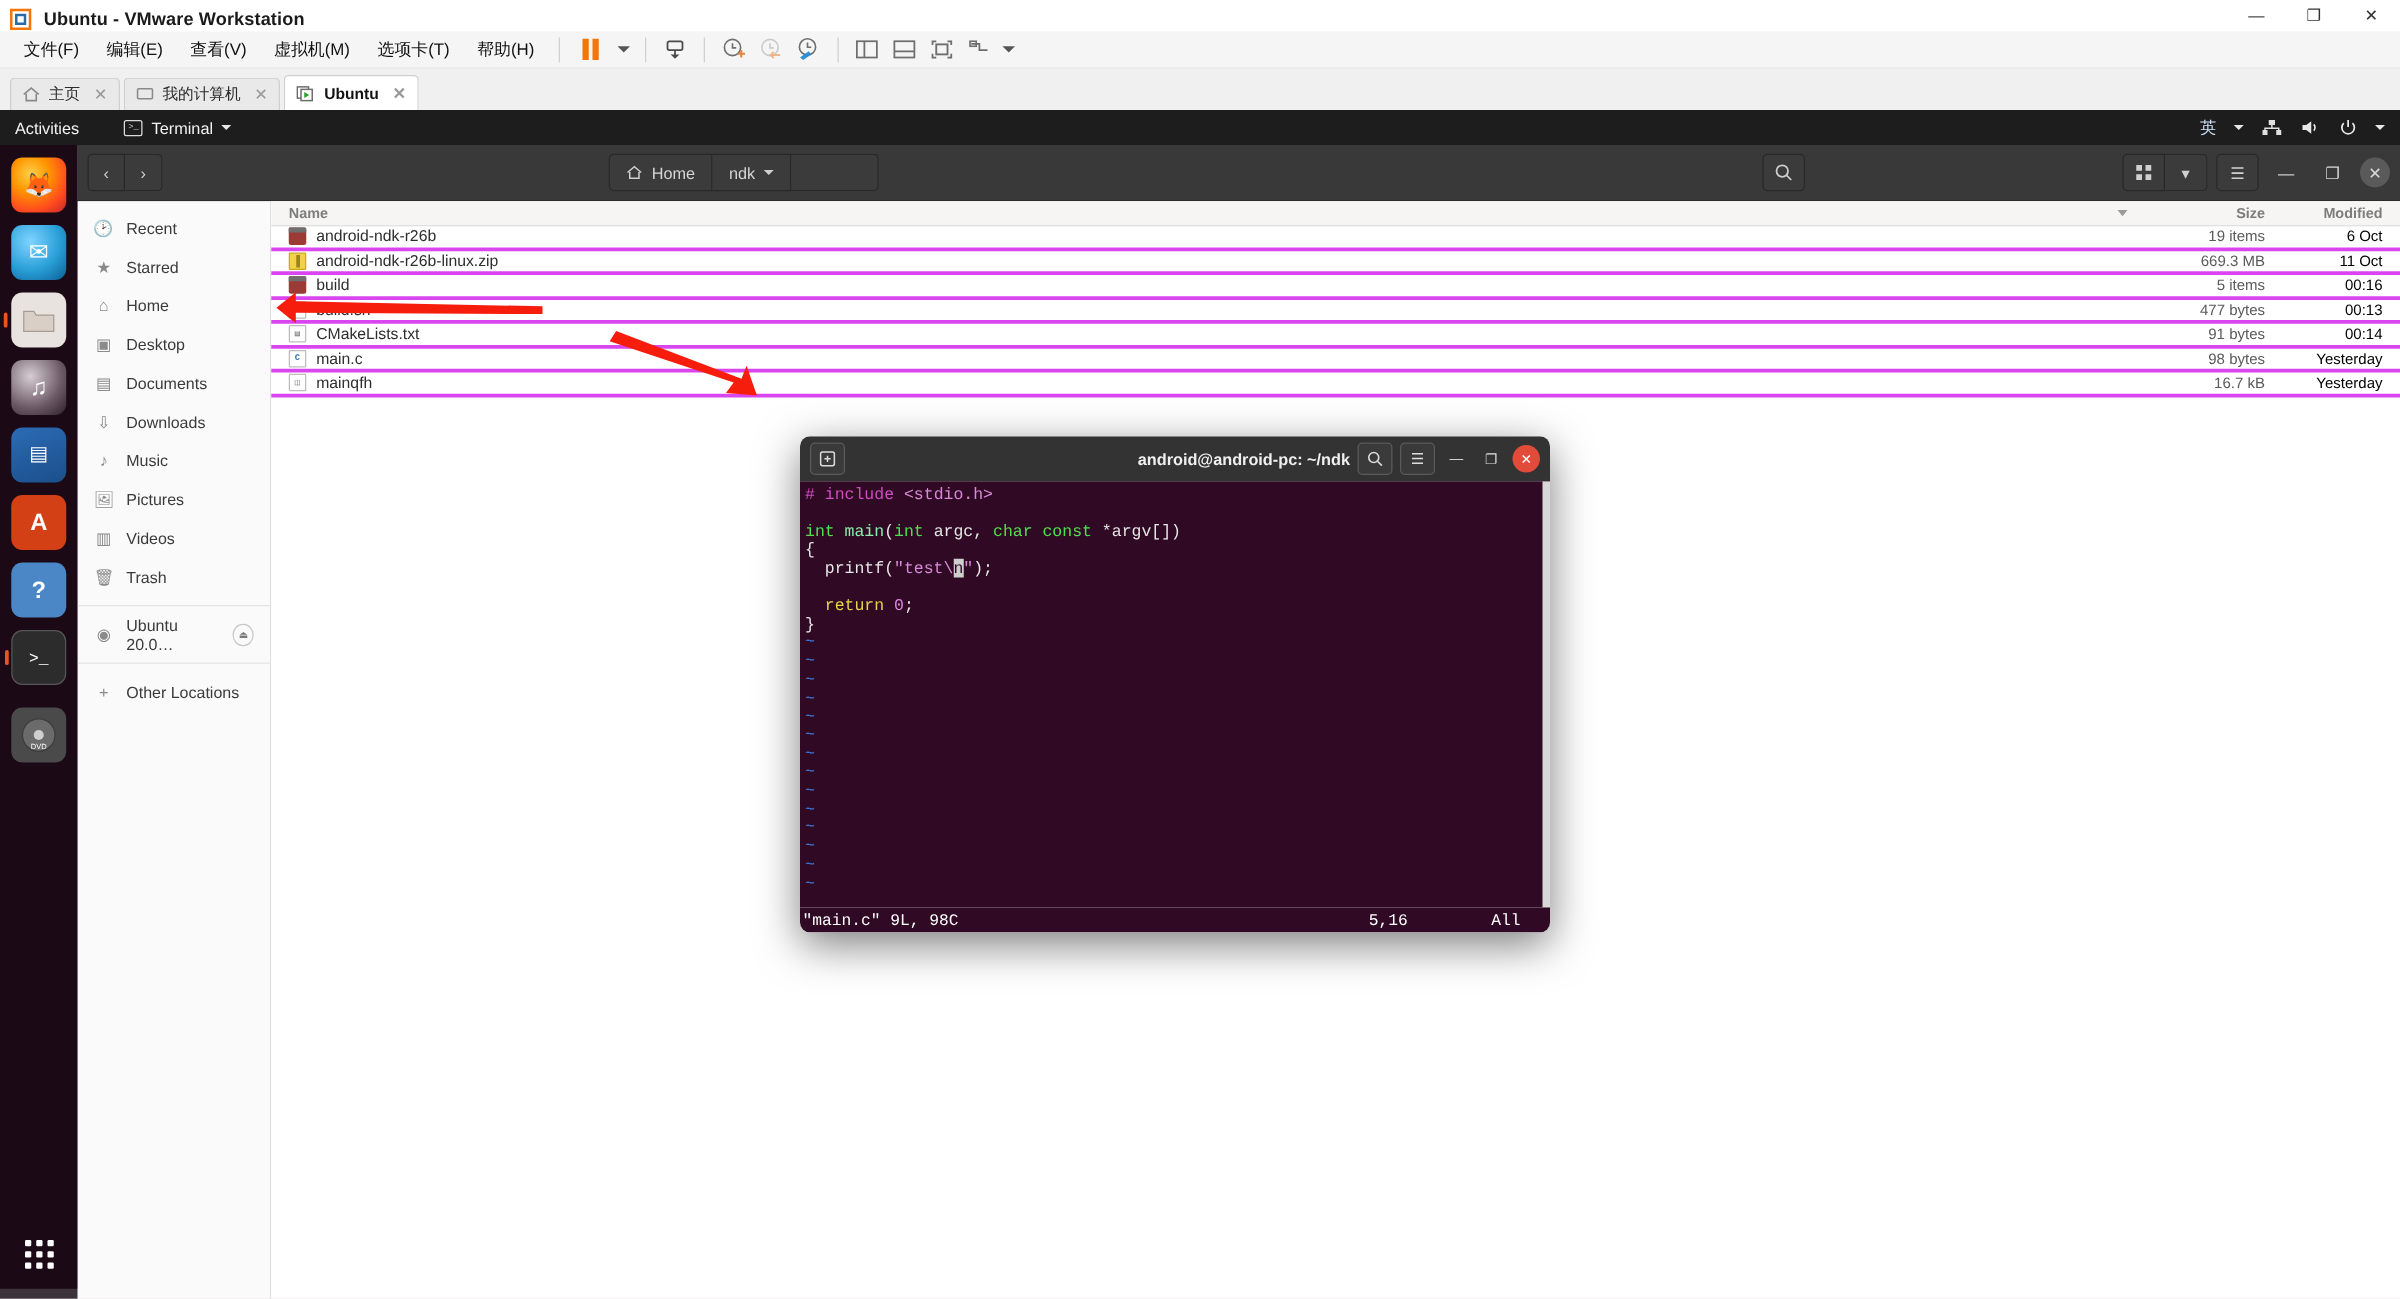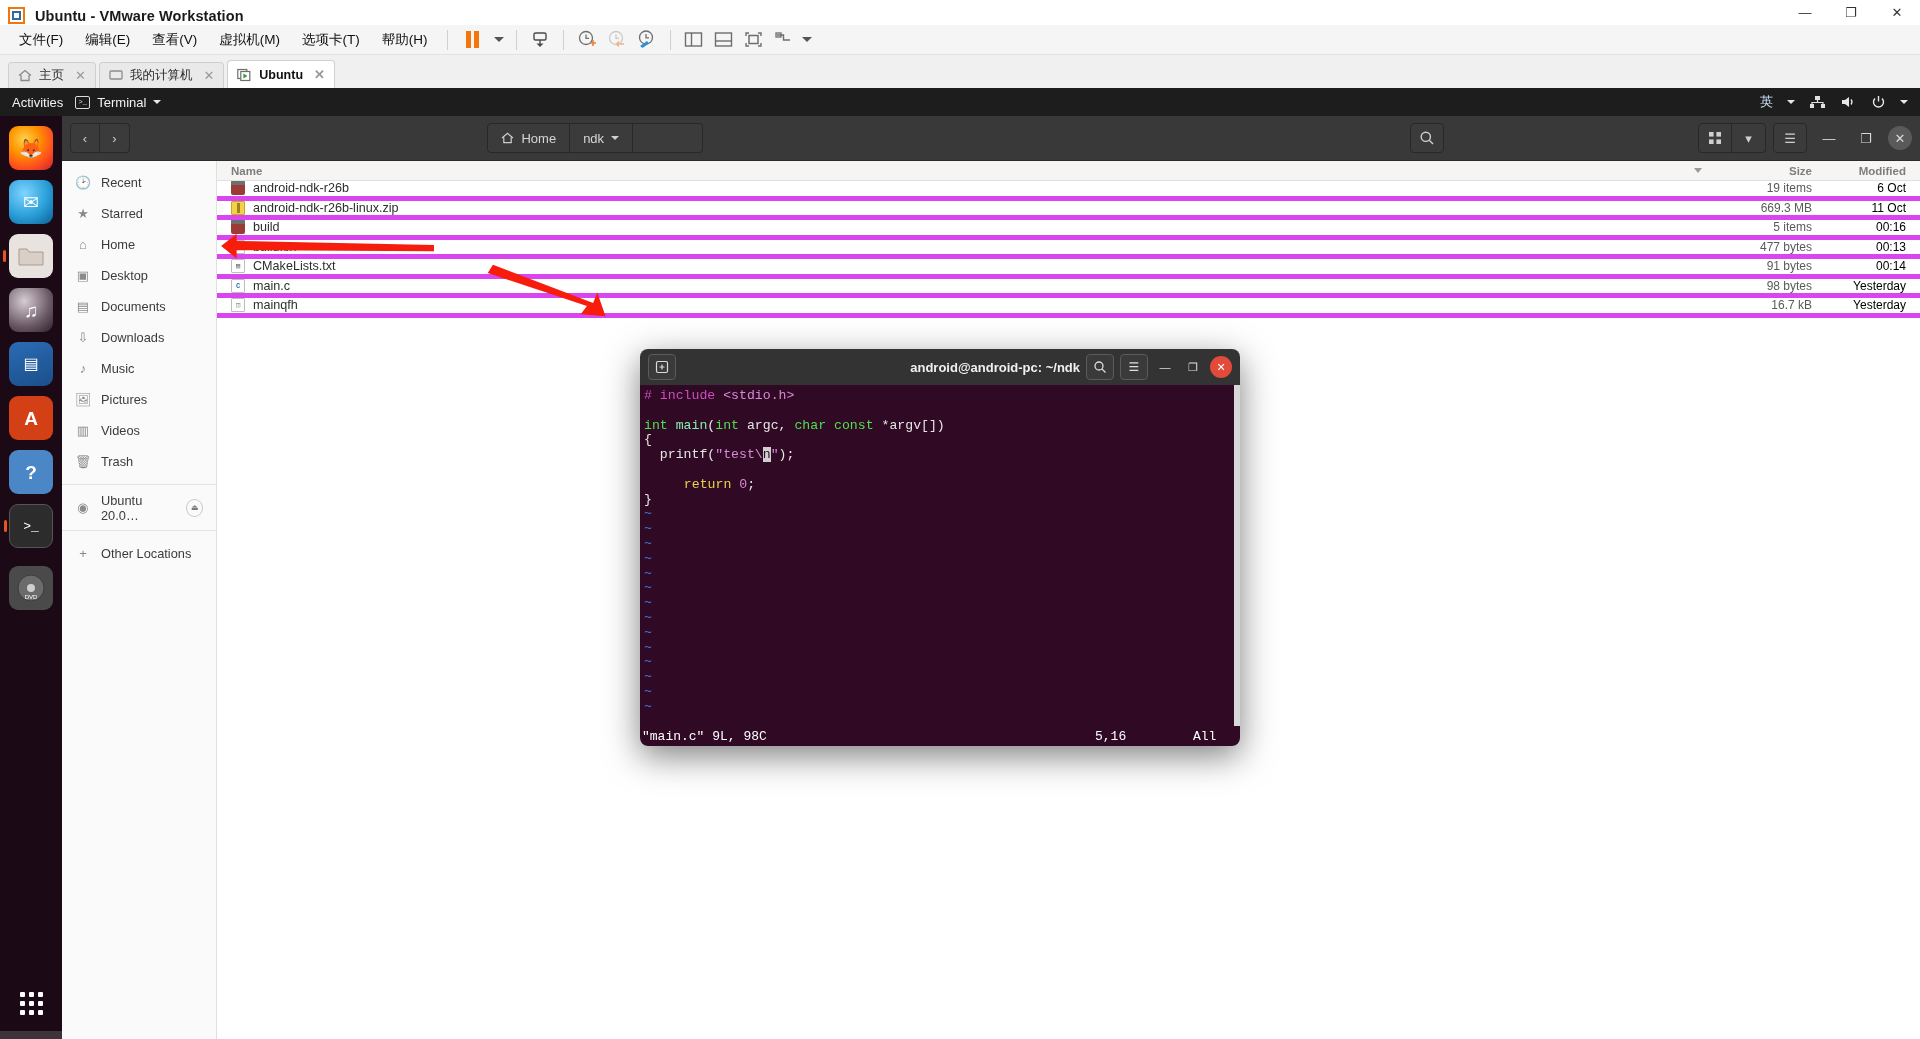--- a/index.html
+++ b/index.html
@@ -46,21 +46,21 @@
   .vm-tab .tabclose { color:#999; font-size:13px; margin-left:4px; }
 
   
   #guest { flex:1 1 auto; position:relative; background:#2c001e; overflow:hidden; }
 
   
   .gnome-topbar {
     position:absolute; left:0; top:0; right:0; height:28px; background:#1d1d1d;
     display:flex; align-items:center; color:#f2f2f2; font-size:13px; z-index:30;
   }
-  .gt-left { display:flex; align-items:center; gap:12px; padding-left:12px; }
+  .gt-left { display:flex; align-items:center; gap:36px; padding-left:12px; }
   .gt-activities { color:#f2f2f2; }
   .gt-app { display:flex; align-items:center; gap:7px; }
   .term-mini { width:15px;height:13px;border:1.4px solid #dcdcdc;border-radius:2px;display:inline-flex;align-items:center;justify-content:center;font-size:7px;color:#dcdcdc;font-family:"Liberation Mono",monospace;}
   .gt-center { position:absolute; left:0; right:0; text-align:center; display:flex; align-items:center; justify-content:center; gap:8px; pointer-events:none;}
   .gt-dot { width:7px;height:7px;border-radius:50%;background:#e8e8e8; display:inline-block;}
   .gt-right { margin-left:auto; display:flex; align-items:center; gap:14px; padding-right:12px; }
   .gt-right .lang { color:#c9e0f5; }
   .mini-caret { width:0;height:0;border-left:4px solid transparent;border-right:4px solid transparent;border-top:4px solid #e8e8e8;}
 
   
@@ -127,21 +127,21 @@
 
   .nt-list { flex:1 1 auto; background:#fff; display:flex; flex-direction:column; min-width:0;}
   .list-head {
     height:20px; background:#f6f5f4; border-bottom:1px solid #e2e0de; display:flex;
     align-items:center; font-size:11.5px; color:#7d7d7d; font-weight:bold; position:relative;
   }
   .col-name { flex:1 1 auto; padding-left:14px; }
   .col-size { width:100px; text-align:right; }
   .col-mod  { width:108px; text-align:right; padding-right:14px;}
   .head-caret { position:absolute; right:218px; top:7px; width:0;height:0;border-left:4px solid transparent;border-right:4px solid transparent;border-top:5px solid #9a9a9a;}
-  .frow { height:19.5px; display:flex; align-items:center; font-size:12.6px; color:#2e2e2e; border-bottom:5px solid #d946ef; }
+  .frow { height:19.5px; display:flex; align-items:center; font-size:12.6px; color:#2e2e2e; border-bottom:3px solid #d946ef; }
   .frow .fname { flex:1 1 auto; display:flex; align-items:center; gap:8px; padding-left:14px; min-width:0;}
   .frow .fsize { width:100px; text-align:right; color:#5a5a5a; font-size:12px;}
   .frow .fmod  { width:108px; text-align:right; padding-right:14px; color:#000000; font-size:12px;}
   .ficon { width:14px;height:14px;flex:0 0 14px; border-radius:2px; position:relative; }
   .ficon.folder { background:#9c3a36; border-radius:1px 2px 2px 2px; }
   .ficon.folder:after { content:''; position:absolute; left:0; top:0; width:14px; height:4px; background:#6f6f6f; border-radius:1px 1px 0 0;}
   .ficon.zip { background:#f2d14b; border:1px solid #c7a81f; border-radius:1px; }
   .ficon.zip:after{content:'';position:absolute;left:5px;top:1px;width:3px;height:10px;background:#9b8419;}
   .ficon.txt, .ficon.sh, .ficon.c, .ficon.gen { background:#fdfdfd; border:1px solid #bdbdbd; border-radius:1px; font-size:7px; color:#777; display:flex; align-items:center; justify-content:center; font-family:"Liberation Mono",monospace;}
   .ficon.c { color:#2f6fb3; font-weight:bold;}
@@ -168,21 +168,21 @@
   .tw-status {
     height:20px; background:#300a24; color:#ffffff; font-family:"Liberation Mono","DejaVu Sans Mono",monospace;
     font-size:13px; display:flex; align-items:center; padding:0 14px 0 2px; flex:0 0 auto;
   }
   .st-left { flex:0 0 auto; }
   .st-pos { position:absolute; left:455px; }
   .st-all { position:absolute; left:553px; }
   .tw-scroll { position:absolute; right:0; top:0; bottom:0; width:6px; background:#d8d8d8; }
   
   .c-pre{color:#cf4bc0;} .c-str{color:#d88ad8;} .c-type{color:#4ee04e;} .c-fn{color:#86efac;}
-  .c-num{color:#d88ad8;} .c-kw{color:#e8d44a;margin-left:24px;} .c-tilde{color:#3d7ce0;}
+  .c-num{color:#d88ad8;} .c-kw{color:#e8d44a;} .c-tilde{color:#3d7ce0;}
   .cursor{background:#cfcfcf;color:#300a24;}
 
   
   .arrow-svg { position:absolute; inset:0; pointer-events:none; z-index:50; }
 
   
   .vm-status {
     height:22px; background:#f0f0f0; border-top:1px solid #d8d8d8; display:flex; align-items:center;
     padding:0 8px; font-size:12px; color:#222; flex:0 0 auto; position:relative;
   }

